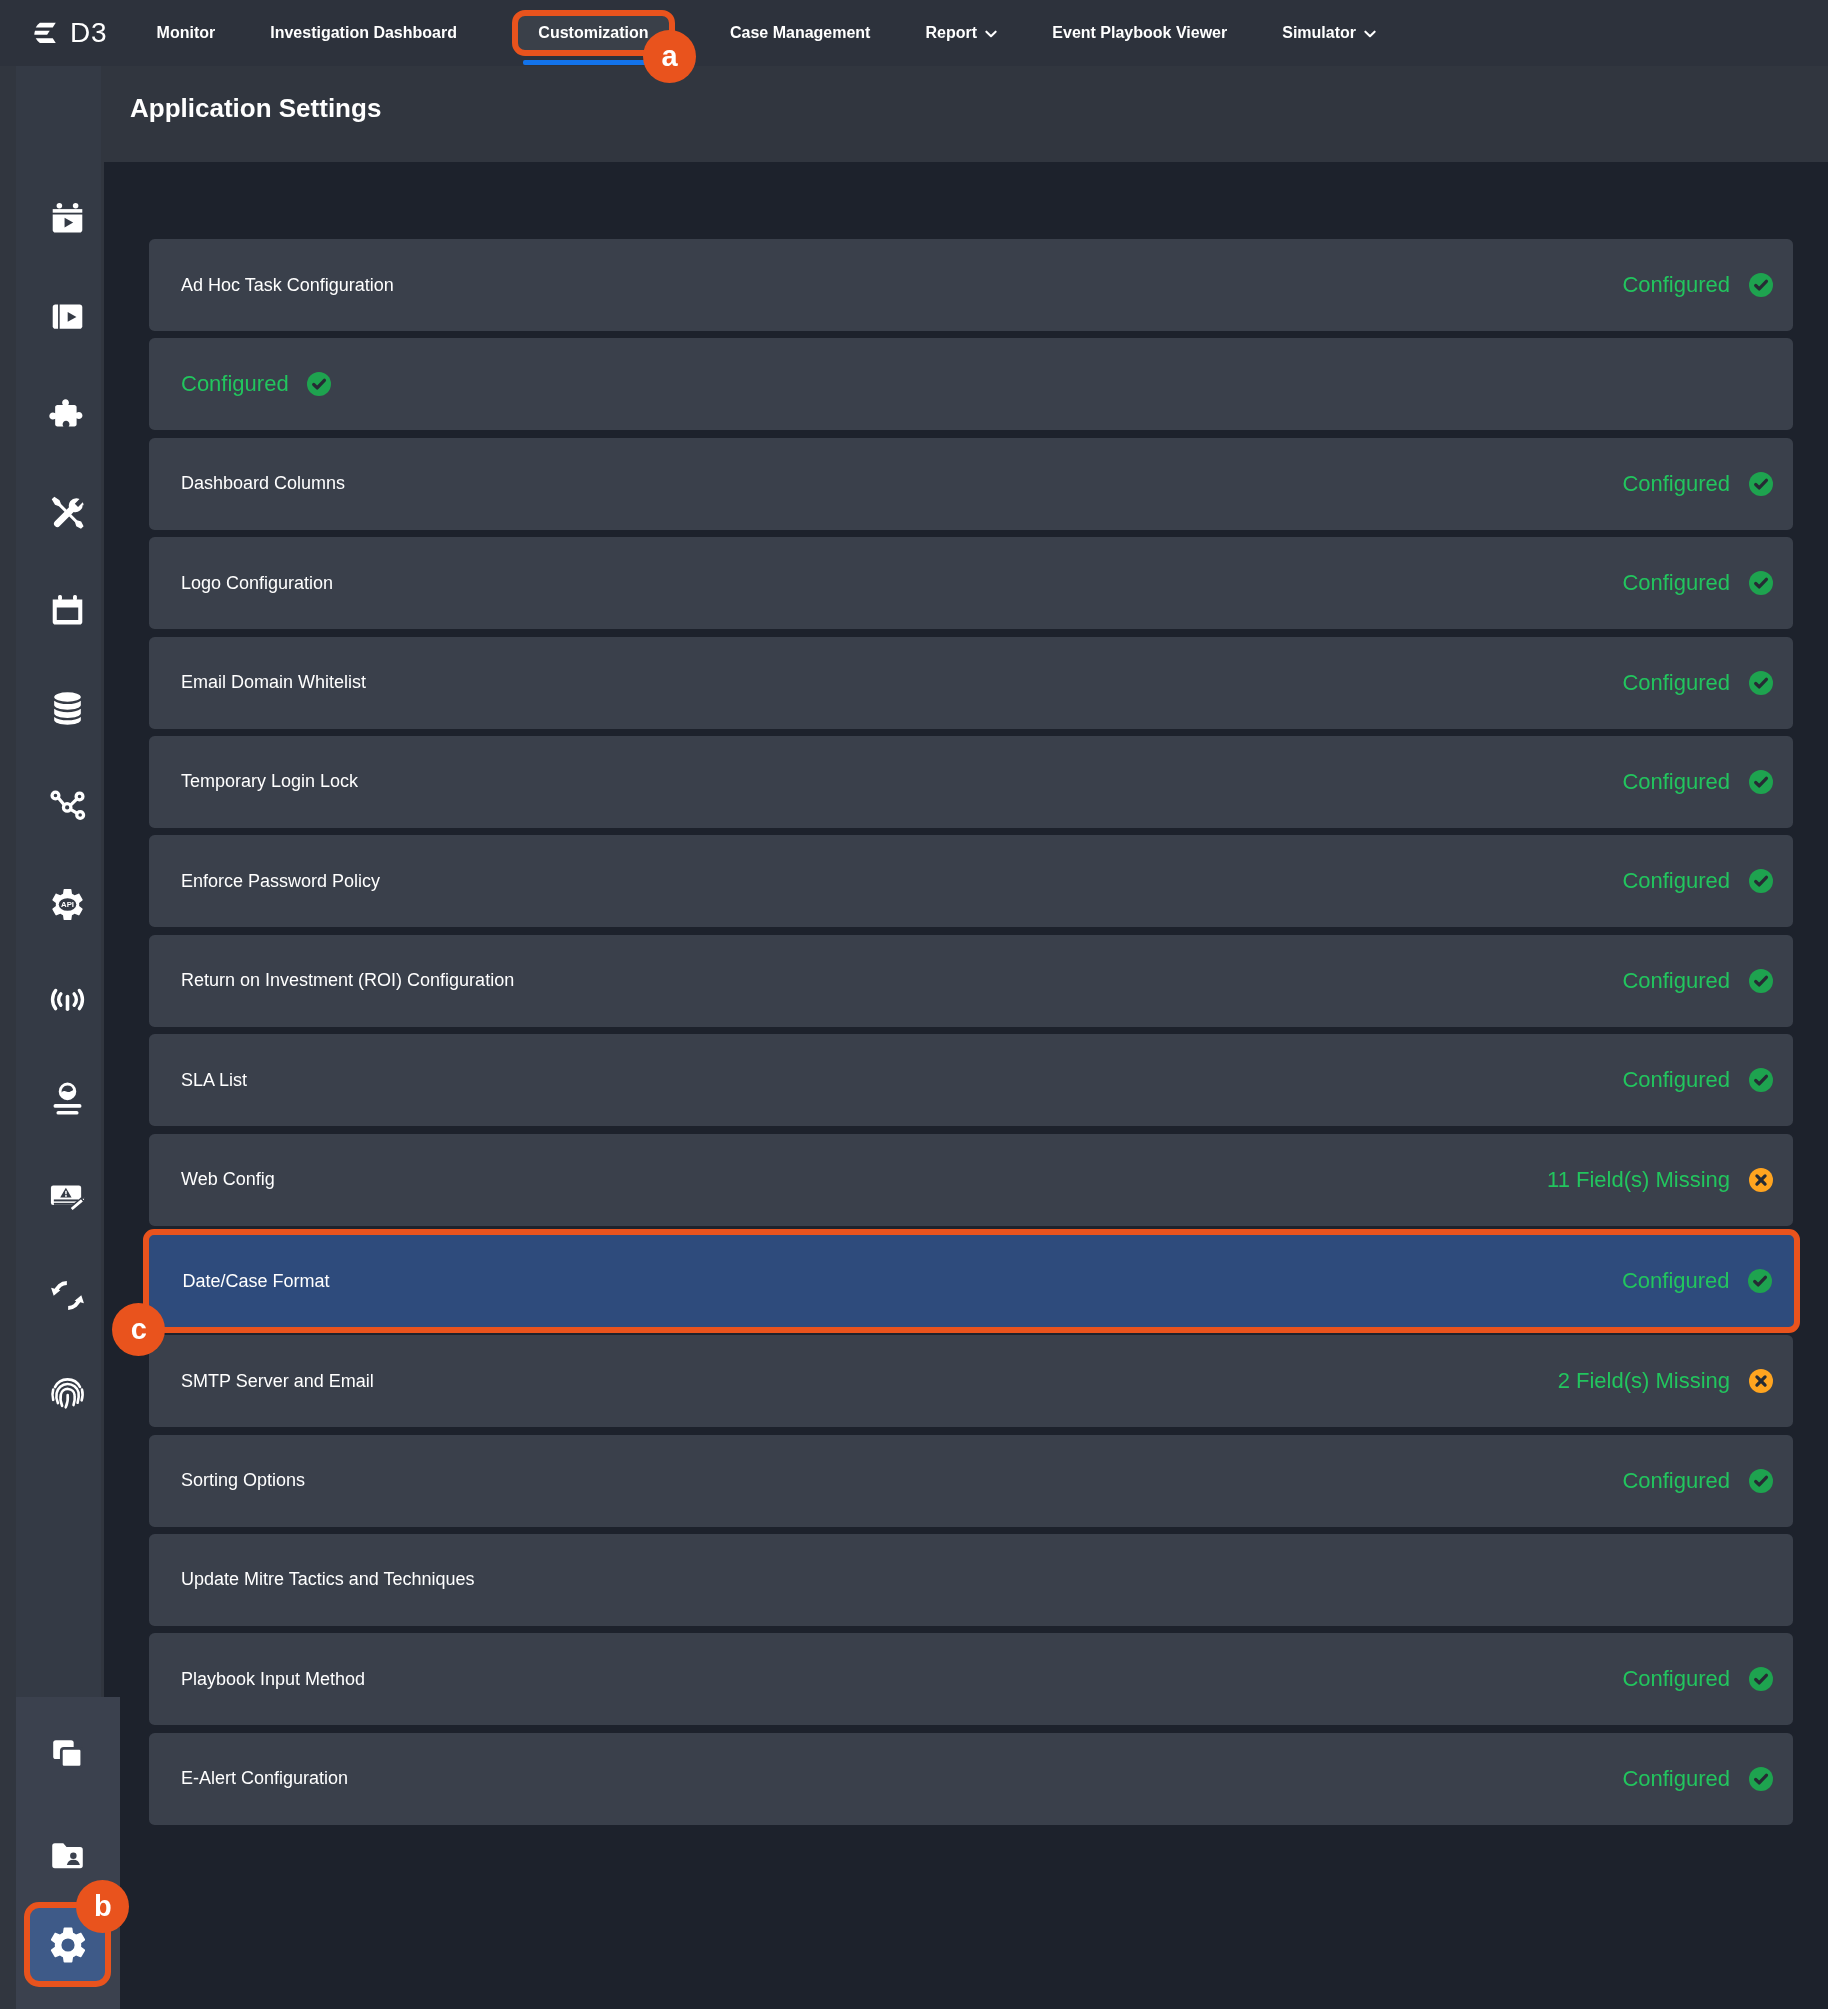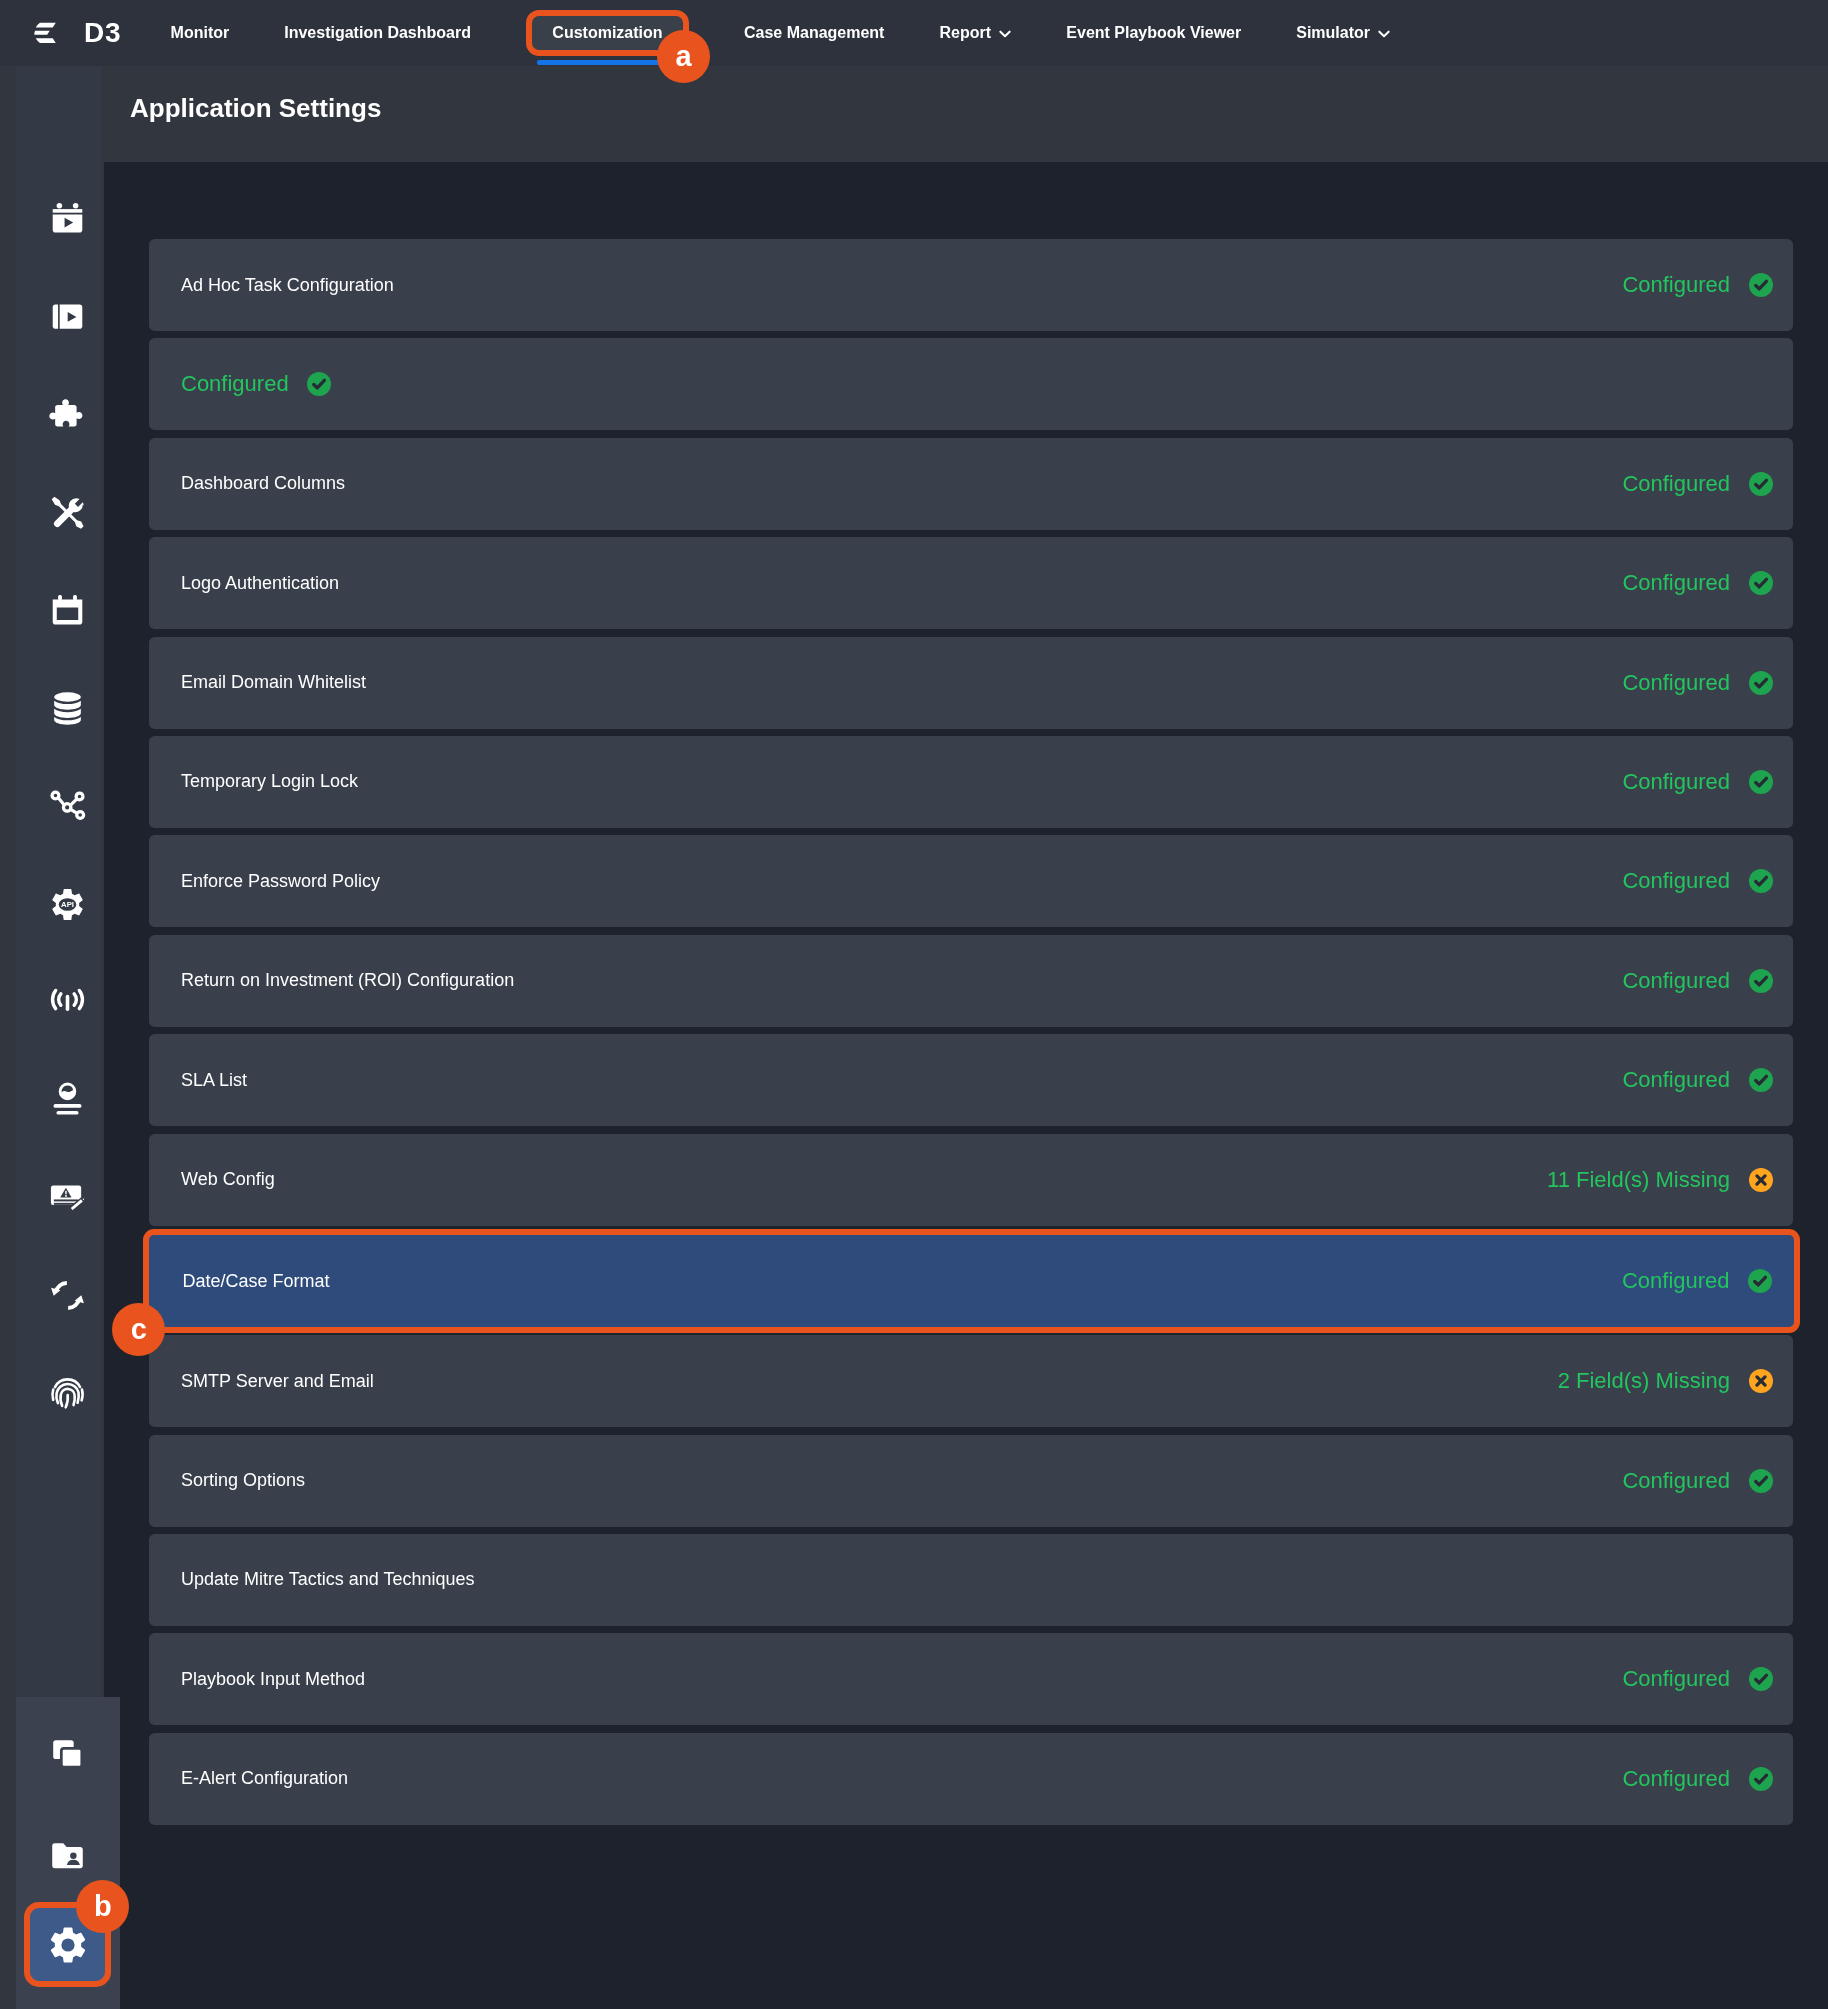--- a/index.html
+++ b/index.html
@@ -10,21 +10,21 @@
     -webkit-font-smoothing:antialiased;
   }
   
   .topnav{
     position:absolute;left:0;top:0;width:1828px;height:66px;
     background:#2d323c;display:flex;align-items:center;
     padding-left:28px;box-sizing:border-box;z-index:40;overflow:visible;
   }
   .brand{display:flex;align-items:center;margin-right:37px;}
   .brand svg{display:block;}
-  .brand-text{color:#fff;font-size:28px;font-weight:bold;letter-spacing:0.9px;margin-left:21px;}
+  .brand-text{color:#fff;font-size:28px;font-weight:normal;letter-spacing:0.9px;margin-left:7px;}
   .nav-items{display:flex;align-items:center;gap:43px;}
   .nav-item{
     color:#fff;font-size:16px;font-weight:600;white-space:nowrap;
     display:flex;align-items:center;gap:8.3px;cursor:default;margin-left:12px;
   }
   .nav-item .chev svg{display:block;margin-top:1.9px;}
   .annot-tab{
     position:relative;
     border:6.5px solid var(--annot);
     border-radius:13px;
@@ -335,21 +335,21 @@
       <div class="row-label">Dashboard Columns</div>
       <div class="row-status">Configured</div>
       <div class="status-icon">
         <svg viewBox="0 0 20 20">
           <circle cx="10" cy="10" r="10" fill="#1EA34F"></circle>
           <path d="M5.6 10.4l2.9 2.9 6-6.4" stroke="#262b34" stroke-width="2.7" fill="none" stroke-linecap="round" stroke-linejoin="round"></path>
         </svg>
       </div>
     </div>
     <div class="setting-row">
-      <div class="row-label">Logo Authentication</div>
+      <div class="row-label">Logo Configuration</div>
       <div class="row-status">Configured</div>
       <div class="status-icon">
         <svg viewBox="0 0 20 20">
           <circle cx="10" cy="10" r="10" fill="#1EA34F"></circle>
           <path d="M5.6 10.4l2.9 2.9 6-6.4" stroke="#262b34" stroke-width="2.7" fill="none" stroke-linecap="round" stroke-linejoin="round"></path>
         </svg>
       </div>
     </div>
     <div class="setting-row">
       <div class="row-label">Email Domain Whitelist</div>

